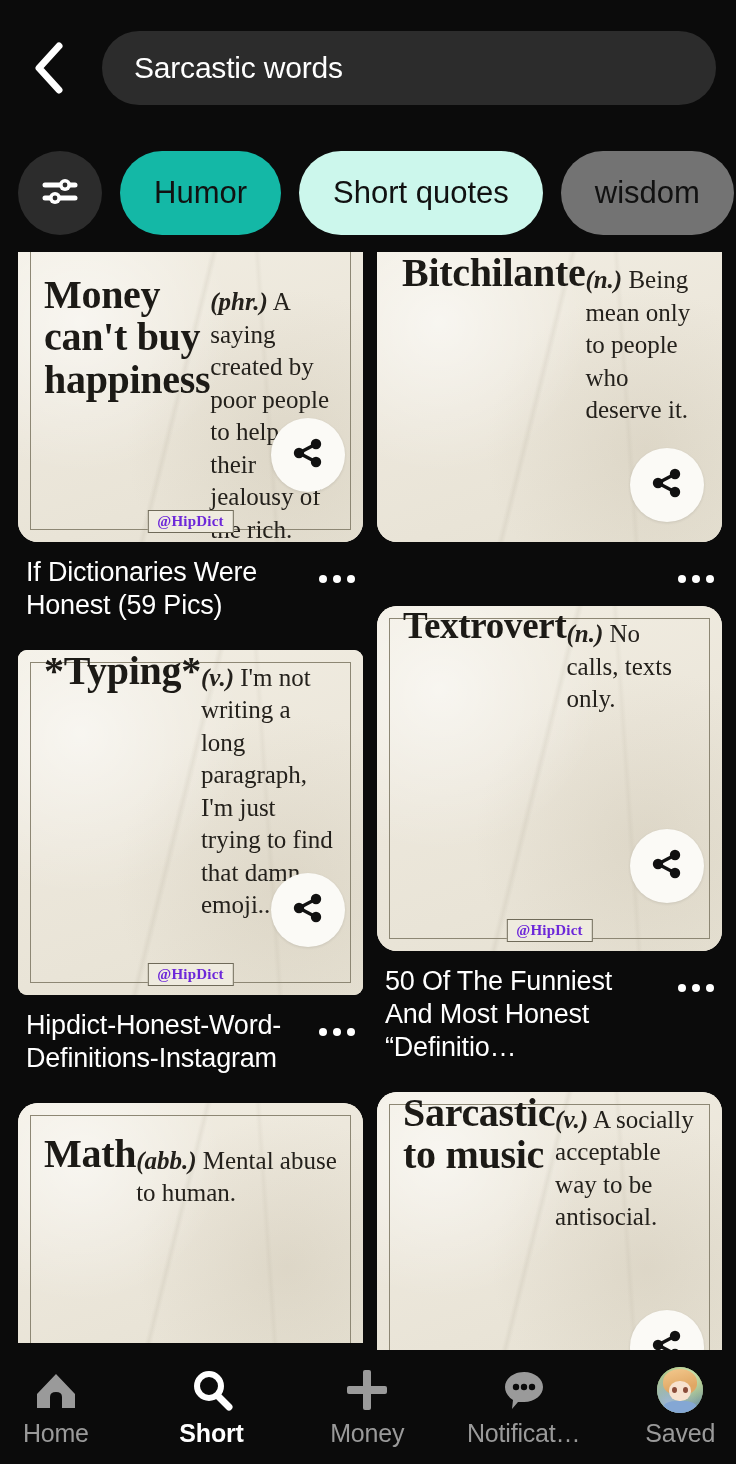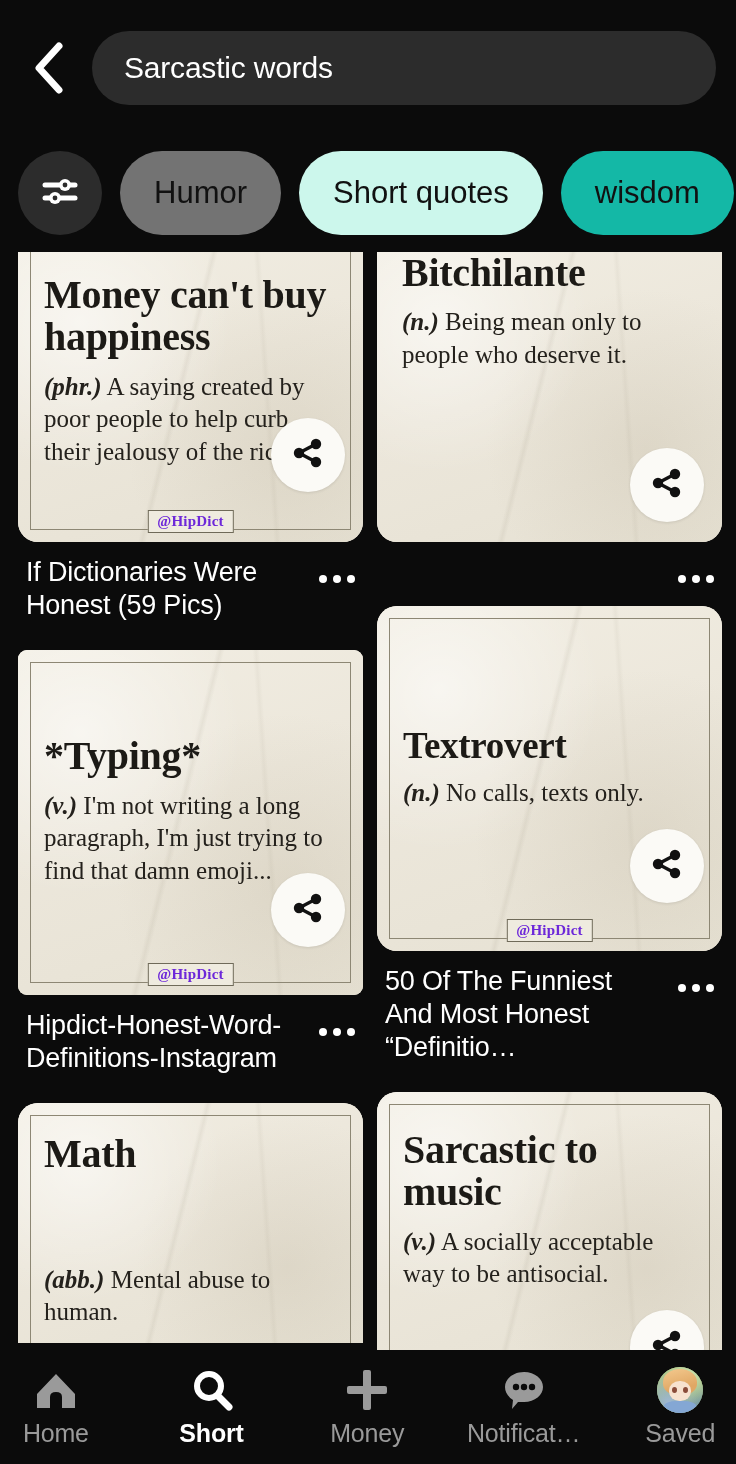--- a/index.html
+++ b/index.html
@@ -24,20 +24,21 @@
   .header {
     position: absolute;
     top: 0; left: 0;
     width: 736px;
     height: 135px;
     background: #0b0b0b;
     display: flex;
     align-items: center;
     padding: 0 20px 0 22px;
     z-index: 20;
+    gap: 10px;
   }
 
   .back-btn {
     width: 52px;
     height: 70px;
     display: flex;
     align-items: center;
     justify-content: center;
     flex: 0 0 auto;
     cursor: pointer;
@@ -161,21 +162,20 @@
     pointer-events: none;
   }
   .frame.frame-cropped-top { top: -10px; }
 
   .card-body {
     position: relative;
     z-index: 2;
     padding: 30px 26px 22px 26px;
     height: 100%;
     display: flex;
-    flex-direction: column;
   }
   .card-body.pad-tight { padding-top: 22px; }
 
   .term {
     font-family: "Liberation Serif", serif;
     font-weight: 700;
     color: #1c1a16;
     font-size: 40px;
     line-height: 1.06;
     letter-spacing: -0.3px;
@@ -386,27 +386,27 @@
           <line x1="5" y1="14" x2="35" y2="14" stroke="#ffffff" stroke-width="5" stroke-linecap="round"></line>
           <line x1="5" y1="27" x2="35" y2="27" stroke="#ffffff" stroke-width="5" stroke-linecap="round"></line>
           <circle cx="25" cy="14" r="6" fill="#ffffff"></circle>
           <circle cx="25" cy="14" r="2.4" fill="#2c2c2c"></circle>
           <circle cx="15" cy="27" r="6" fill="#ffffff"></circle>
           <circle cx="15" cy="27" r="2.4" fill="#2c2c2c"></circle>
         </svg>
       </span>
     </div>
 
-    <div class="chip" style="background:#737373">
+    <div class="chip" style="background:#14b8a6">
       <span>Humor</span>
     </div>
     <div class="chip" style="background:#ccf7ec">
       <span>Short quotes</span>
     </div>
-    <div class="chip" style="background:#14b8a6">
+    <div class="chip" style="background:#737373">
       <span>wisdom</span>
     </div>
 
   </div>
 
   <div class="grid">
 
     <div class="col col-left">
 
       <div class="pin">

